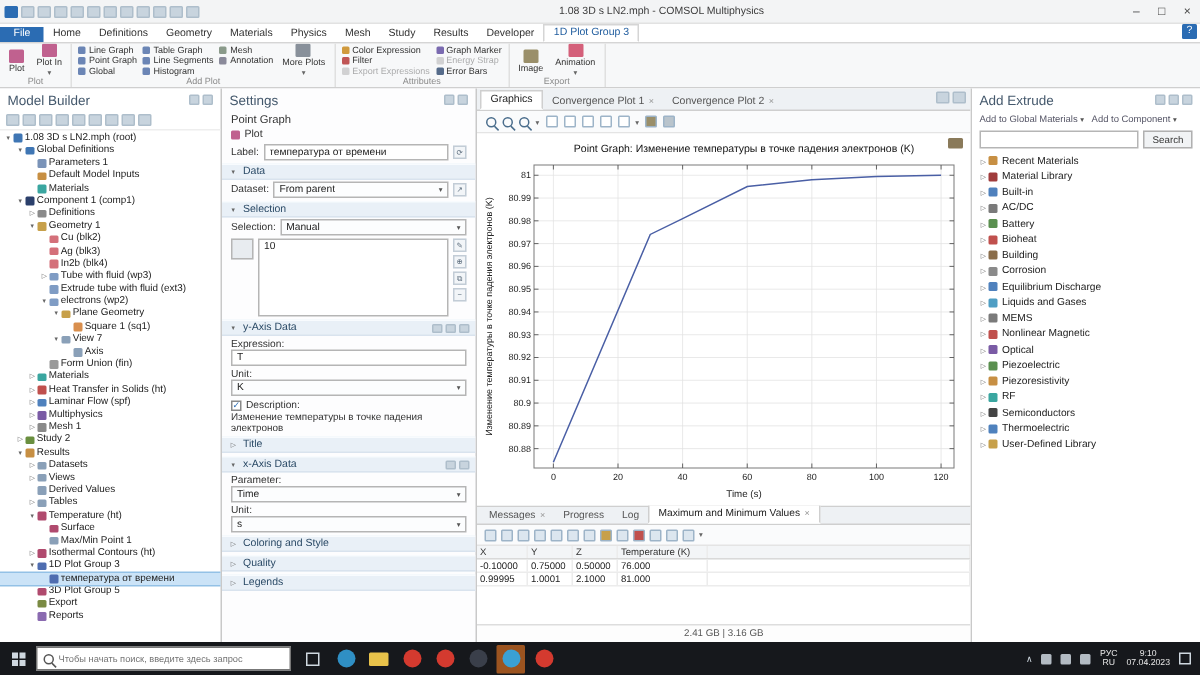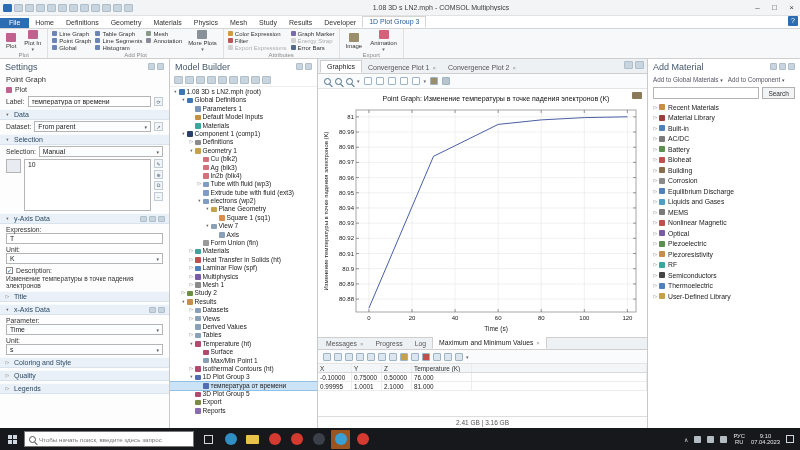--- a/index.html
+++ b/index.html
@@ -263,134 +263,20 @@
           <span>Animation</span>
           <span class="dd"> ▾</span>
         </div>
       </div>
       <div class="rlabel">Export</div>
     </div>
   </div>
 
 <div class="main">
 
-  <div class="panel set">
-    <div class="phead">
-      <span>Settings</span>
-      <span class="phicons">
-          <span class="qi"></span>
-          <span class="qi"></span>
-        </span>
-    </div>
-    <div class="sub">Point Graph</div>
-    <div class="pbtn">
-        <span class="gi" style="background:#c0618f"></span>
-        <span>Plot</span>
-      </div>
-    <div class="srow">
-      <span class="slabel" style="margin:0">Label:</span>
-      <input class="sinput" value="температура от времени" style="">
-      <span class="mini">⟳</span>
-    </div>
-
-    <div class="sect">
-        <span class="arr">▾</span>
-        <span>Data</span>
-      </div>
-    <div class="srow">
-      <span class="slabel" style="margin:0">Dataset:</span>
-      <div class="sselect">
-          <span>From parent</span>
-          <span class="sarr">▾</span>
-        </div>
-      <span class="mini">↗</span>
-    </div>
-
-    <div class="sect">
-        <span class="arr">▾</span>
-        <span>Selection</span>
-      </div>
-    <div class="srow">
-      <span class="slabel" style="margin:0">Selection:</span>
-      <div class="sselect">
-          <span>Manual</span>
-          <span class="sarr">▾</span>
-        </div>
-    </div>
-    <div class="selwrap">
-      <span class="tgl"></span>
-      <div class="lbox">10</div>
-      <div class="ministack">
-        <span class="mini">✎</span>
-        <span class="mini">⊕</span>
-        <span class="mini">⧉</span>
-        <span class="mini">−</span>
-      </div>
-    </div>
-
-    <div class="sect">
-        <span class="arr">▾</span>
-        <span>y-Axis Data</span>
-      <span class="secticons">
-          <span class="qi"></span>
-          <span class="qi"></span>
-          <span class="qi"></span>
-        </span>
-    </div>
-    <div class="slabel">Expression:</div>
-    <input class="sinput" style="margin: 0px 6px; width: calc(100% - 12px);" value="T">
-    <div class="slabel">Unit:</div>
-    <div class="sselect" style="margin:0 6px">
-        <span>K</span>
-        <span class="sarr">▾</span>
-      </div>
-    <div class="srow" style="margin-top:3px">
-      <span class="chk">✓</span>
-      <span class="slabel" style="margin:0">Description:</span>
-    </div>
-    <div class="desc">Изменение температуры в точке падения электронов</div>
-
-    <div class="sect">
-        <span class="arr">▷</span>
-        <span>Title</span>
-      </div>
-
-    <div class="sect">
-        <span class="arr">▾</span>
-        <span>x-Axis Data</span>
-      <span class="secticons">
-          <span class="qi"></span>
-          <span class="qi"></span>
-        </span>
-    </div>
-    <div class="slabel">Parameter:</div>
-    <div class="sselect" style="margin:0 6px">
-        <span>Time</span>
-        <span class="sarr">▾</span>
-      </div>
-    <div class="slabel">Unit:</div>
-    <div class="sselect" style="margin:0 6px">
-        <span>s</span>
-        <span class="sarr">▾</span>
-      </div>
-
-    <div class="sect">
-        <span class="arr">▷</span>
-        <span>Coloring and Style</span>
-      </div>
-    <div class="sect">
-        <span class="arr">▷</span>
-        <span>Quality</span>
-      </div>
-    <div class="sect">
-        <span class="arr">▷</span>
-        <span>Legends</span>
-      </div>
-  </div>
-
   <div class="panel mb">
     <div class="phead">
       <span>Model Builder</span>
       <span class="phicons">
           <span class="qi"></span>
           <span class="qi"></span>
         </span>
     </div>
     <div class="mtools" id="mb-tools">
         <span class="qi"></span>
@@ -592,20 +478,134 @@
         <div class="trow" style="padding-left: 18px;">
           <span class="arr"></span>
           <span class="gi" style="background: rgb(122, 138, 67);"></span>
           <span class="tlabel">Export</span>
         </div>
         <div class="trow" style="padding-left: 18px;">
           <span class="arr"></span>
           <span class="gi" style="background: rgb(138, 106, 176);"></span>
           <span class="tlabel">Reports</span>
         </div>
+      </div>
+  </div>
+
+  <div class="panel set">
+    <div class="phead">
+      <span>Settings</span>
+      <span class="phicons">
+          <span class="qi"></span>
+          <span class="qi"></span>
+        </span>
+    </div>
+    <div class="sub">Point Graph</div>
+    <div class="pbtn">
+        <span class="gi" style="background:#c0618f"></span>
+        <span>Plot</span>
+      </div>
+    <div class="srow">
+      <span class="slabel" style="margin:0">Label:</span>
+      <input class="sinput" value="температура от времени" style="">
+      <span class="mini">⟳</span>
+    </div>
+
+    <div class="sect">
+        <span class="arr">▾</span>
+        <span>Data</span>
+      </div>
+    <div class="srow">
+      <span class="slabel" style="margin:0">Dataset:</span>
+      <div class="sselect">
+          <span>From parent</span>
+          <span class="sarr">▾</span>
+        </div>
+      <span class="mini">↗</span>
+    </div>
+
+    <div class="sect">
+        <span class="arr">▾</span>
+        <span>Selection</span>
+      </div>
+    <div class="srow">
+      <span class="slabel" style="margin:0">Selection:</span>
+      <div class="sselect">
+          <span>Manual</span>
+          <span class="sarr">▾</span>
+        </div>
+    </div>
+    <div class="selwrap">
+      <span class="tgl"></span>
+      <div class="lbox">10</div>
+      <div class="ministack">
+        <span class="mini">✎</span>
+        <span class="mini">⊕</span>
+        <span class="mini">⧉</span>
+        <span class="mini">−</span>
+      </div>
+    </div>
+
+    <div class="sect">
+        <span class="arr">▾</span>
+        <span>y-Axis Data</span>
+      <span class="secticons">
+          <span class="qi"></span>
+          <span class="qi"></span>
+          <span class="qi"></span>
+        </span>
+    </div>
+    <div class="slabel">Expression:</div>
+    <input class="sinput" style="margin: 0px 6px; width: calc(100% - 12px);" value="T">
+    <div class="slabel">Unit:</div>
+    <div class="sselect" style="margin:0 6px">
+        <span>K</span>
+        <span class="sarr">▾</span>
+      </div>
+    <div class="srow" style="margin-top:3px">
+      <span class="chk">✓</span>
+      <span class="slabel" style="margin:0">Description:</span>
+    </div>
+    <div class="desc">Изменение температуры в точке падения электронов</div>
+
+    <div class="sect">
+        <span class="arr">▷</span>
+        <span>Title</span>
+      </div>
+
+    <div class="sect">
+        <span class="arr">▾</span>
+        <span>x-Axis Data</span>
+      <span class="secticons">
+          <span class="qi"></span>
+          <span class="qi"></span>
+        </span>
+    </div>
+    <div class="slabel">Parameter:</div>
+    <div class="sselect" style="margin:0 6px">
+        <span>Time</span>
+        <span class="sarr">▾</span>
+      </div>
+    <div class="slabel">Unit:</div>
+    <div class="sselect" style="margin:0 6px">
+        <span>s</span>
+        <span class="sarr">▾</span>
+      </div>
+
+    <div class="sect">
+        <span class="arr">▷</span>
+        <span>Coloring and Style</span>
+      </div>
+    <div class="sect">
+        <span class="arr">▷</span>
+        <span>Quality</span>
+      </div>
+    <div class="sect">
+        <span class="arr">▷</span>
+        <span>Legends</span>
       </div>
   </div>
 
   <div class="panel gx">
     <div class="gtabs" id="gx-tabs">
         <div class="gtab active">
           <span>Graphics</span>
         </div>
         <div class="gtab">
           <span>Convergence Plot 1</span>
@@ -779,21 +779,21 @@
           <span class="mtd" style="flex: 1 1 0%;"></span>
         </div>
       </div>
     <div class="statusbar">
         <span>2.41 GB | 3.16 GB</span>
       </div>
   </div>
 
   <div class="panel am">
     <div class="phead">
-      <span>Add Material</span>
+      <span>Add Extrude</span>
       <span class="phicons">
           <span class="qi"></span>
           <span class="qi"></span>
           <span class="qi"></span>
         </span>
     </div>
     <div class="amacts">
       <span><span>Add to Global Materials</span> <span class="sarr">▾</span></span>
       <span><span>Add to Component</span> <span class="sarr">▾</span></span>
     </div>

